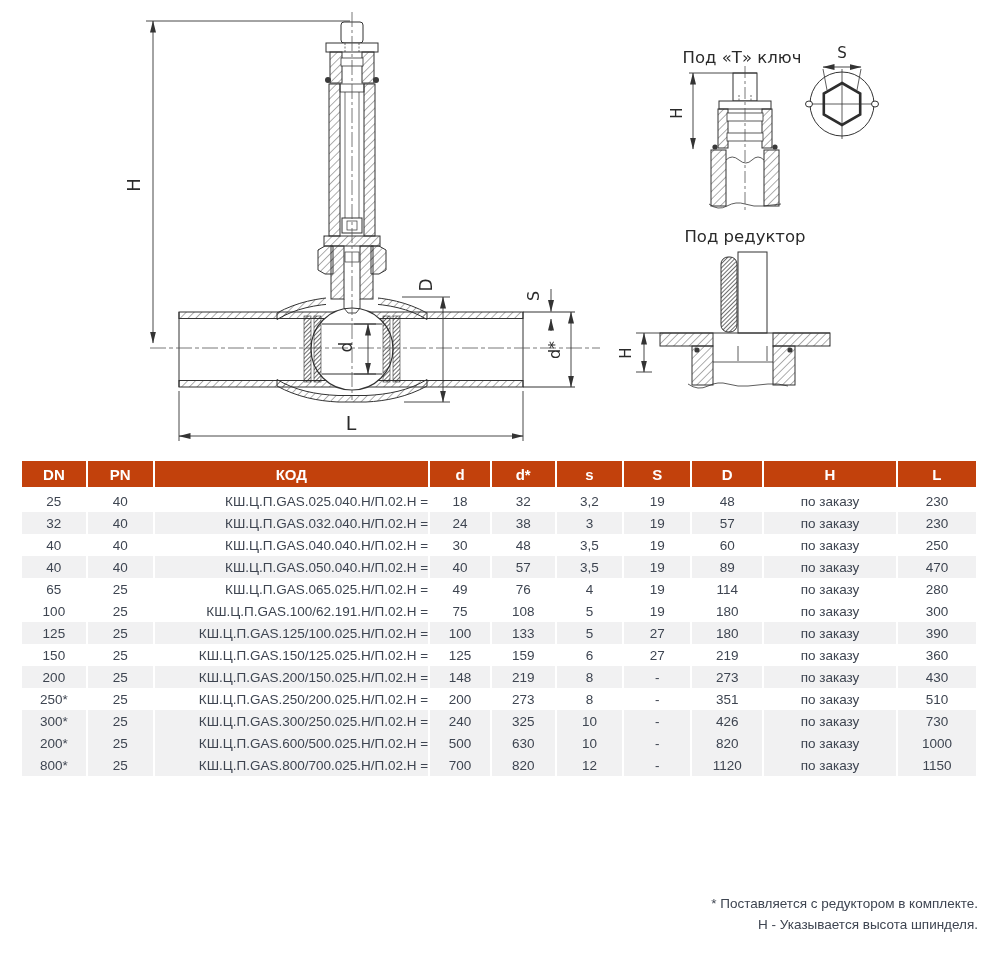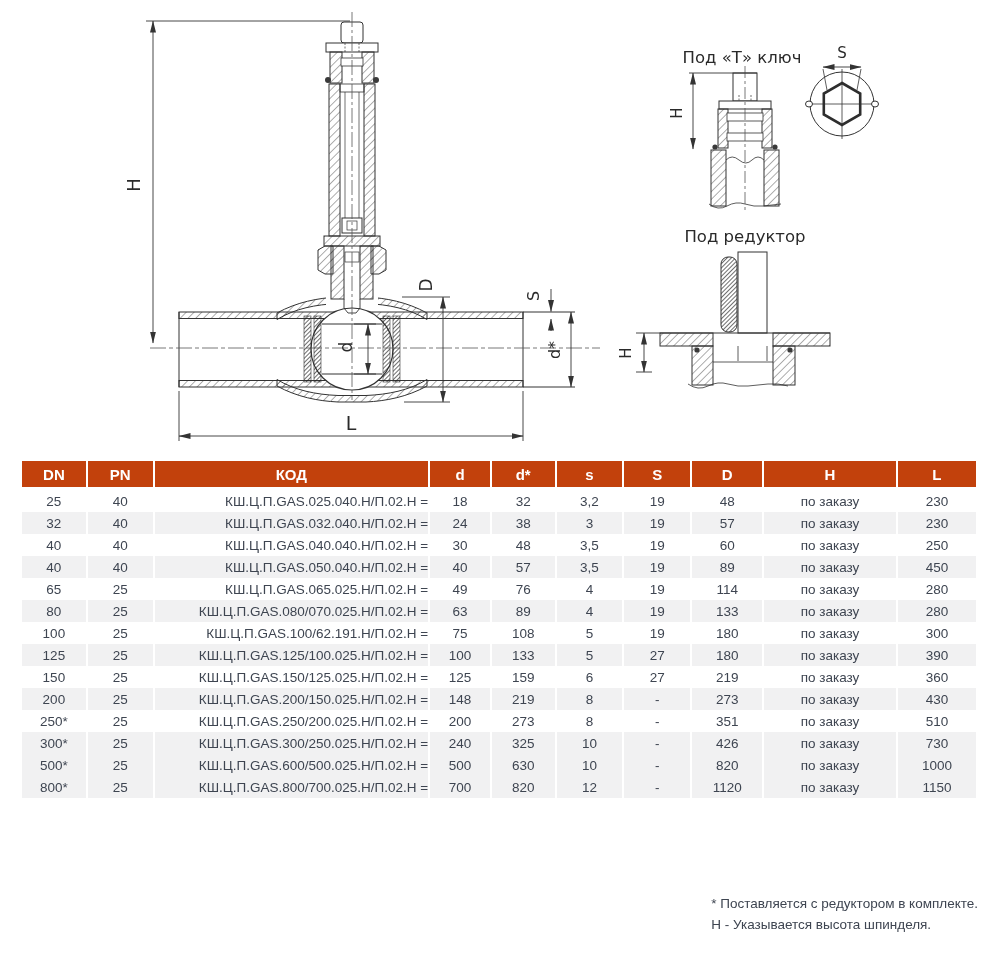--- a/index.html
+++ b/index.html
@@ -7,21 +7,21 @@
        font-family:"Liberation Sans","DejaVu Sans",sans-serif;color:#3e4551;}
   #drawing{position:absolute;left:0;top:0;}
   #table-wrap{position:absolute;left:20px;top:461px;width:958px;}
   table.dim{border-collapse:separate;border-spacing:2px 0;table-layout:fixed;width:958px;}
   table.dim th{background:#c2410c;color:#ffffff;font-weight:bold;font-size:15px;
                height:26px;padding:0;text-align:center;border-bottom:3px solid #ffffff;}
   table.dim td{font-size:13.5px;color:#3e4551;text-align:center;height:22px;padding:0;
                white-space:nowrap;overflow:hidden;}
   table.dim tr.alt td{background:#f1f1f2;}
   table.dim td.code-col{text-align:right;padding-left:10px;}
-  #footnotes{position:absolute;right:22px;top:894px;
+  #footnotes{position:absolute;right:22px;top:894px;text-align:right;
              font-size:13.5px;line-height:1.55;color:#3e4551;}
   .svg-label{font-family:"DejaVu Sans","Liberation Sans",sans-serif;fill:#2a2a2a;}
 </style>
 </head>
 <body>
 
 <svg id="drawing" width="1000" height="458" viewBox="0 0 1000 458">
   <defs>
     <pattern id="h1" patternUnits="userSpaceOnUse" width="5.5" height="5.5" patternTransform="rotate(45)">
       <line x1="0" y1="0" x2="0" y2="5.5" stroke="#4a4a4a" stroke-width="0.9"></line>
@@ -246,43 +246,31 @@
         <tr class="alt">
           <td>40</td>
           <td>40</td>
           <td class="code-col">КШ.Ц.П.GAS.050.040.Н/П.02.Н =</td>
           <td>40</td>
           <td>57</td>
           <td>3,5</td>
           <td>19</td>
           <td>89</td>
           <td>по заказу</td>
-          <td>450</td>
+          <td>470</td>
         </tr>
         <tr>
           <td>65</td>
           <td>25</td>
           <td class="code-col">КШ.Ц.П.GAS.065.025.Н/П.02.Н =</td>
           <td>49</td>
           <td>76</td>
           <td>4</td>
           <td>19</td>
           <td>114</td>
-          <td>по заказу</td>
-          <td>280</td>
-        </tr>
-        <tr class="alt">
-          <td>80</td>
-          <td>25</td>
-          <td class="code-col">КШ.Ц.П.GAS.080/070.025.Н/П.02.Н =</td>
-          <td>63</td>
-          <td>89</td>
-          <td>4</td>
-          <td>19</td>
-          <td>133</td>
           <td>по заказу</td>
           <td>280</td>
         </tr>
         <tr>
           <td>100</td>
           <td>25</td>
           <td class="code-col">КШ.Ц.П.GAS.100/62.191.Н/П.02.Н =</td>
           <td>75</td>
           <td>108</td>
           <td>5</td>
@@ -345,21 +333,21 @@
           <td class="code-col">КШ.Ц.П.GAS.300/250.025.Н/П.02.Н =</td>
           <td>240</td>
           <td>325</td>
           <td>10</td>
           <td>-</td>
           <td>426</td>
           <td>по заказу</td>
           <td>730</td>
         </tr>
         <tr class="alt">
-          <td>500*</td>
+          <td>200*</td>
           <td>25</td>
           <td class="code-col">КШ.Ц.П.GAS.600/500.025.Н/П.02.Н =</td>
           <td>500</td>
           <td>630</td>
           <td>10</td>
           <td>-</td>
           <td>820</td>
           <td>по заказу</td>
           <td>1000</td>
         </tr>

